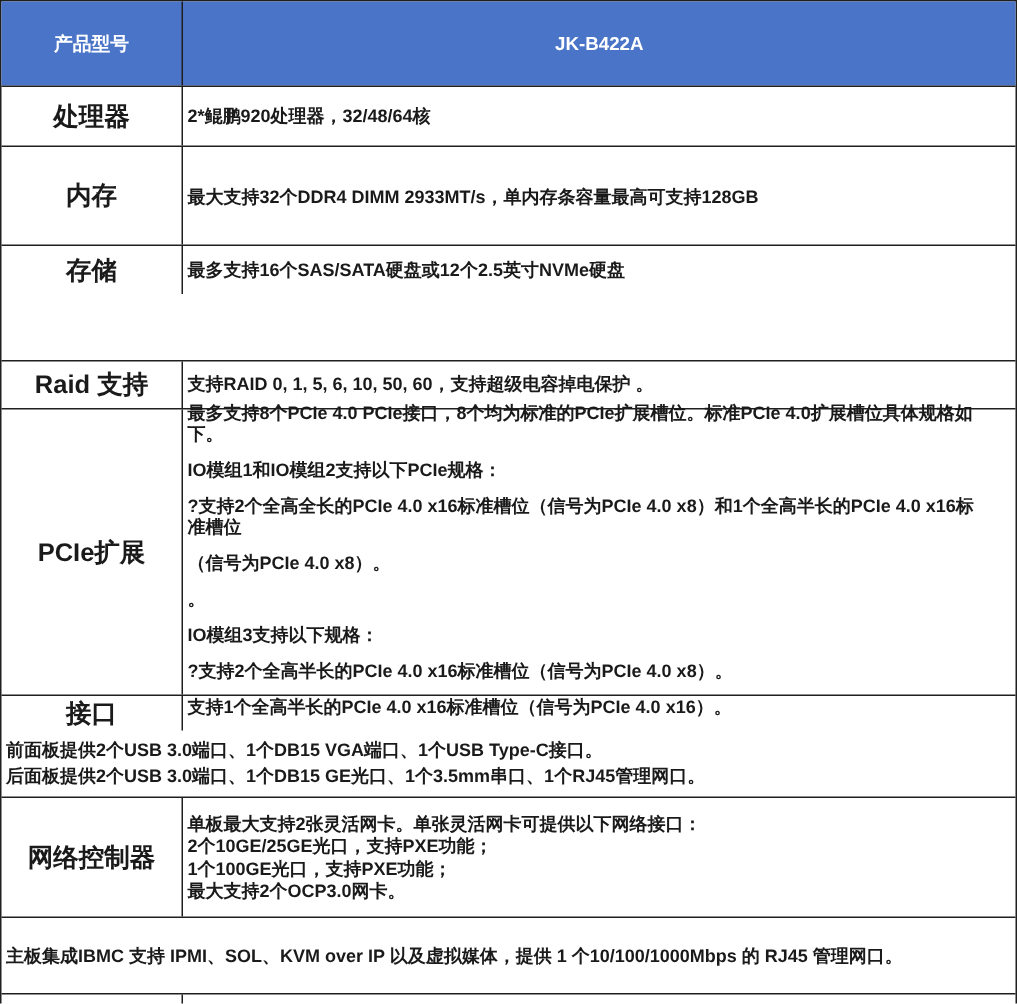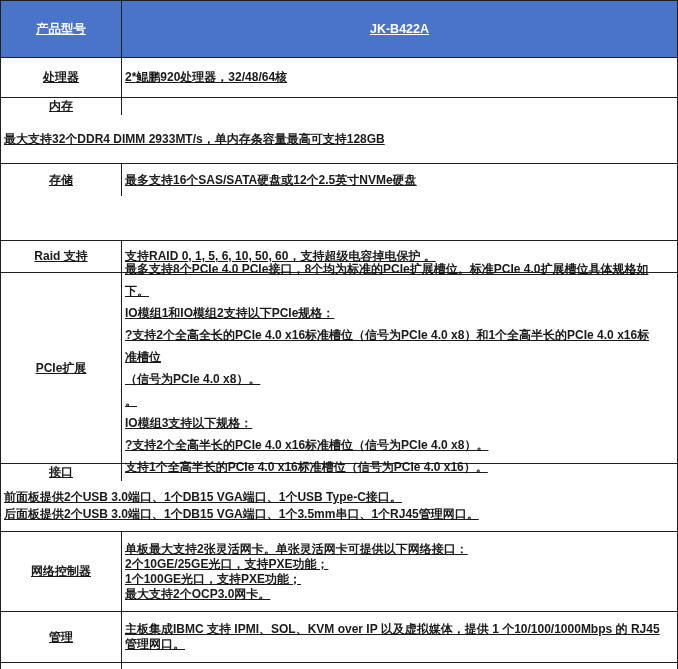--- a/index.html
+++ b/index.html
@@ -20,57 +20,57 @@
     width:678px;
     border:1px solid var(--border);
     background:#FFFFFF;
   }
   .row{
     display:flex;
     border-top:1px solid var(--border);
     width:100%;
   }
   .row:first-child{border-top:none;}
-  .cell{display:flex;flex-direction:column;justify-content:center;text-decoration:underline;}
+  .cell{display:flex;flex-direction:column;justify-content:center;}
   .label-cell{
     width:121px;min-width:121px;
     border-right:1px solid var(--border);
     align-items:center;text-align:center;
-    font-size:12px;font-weight:600;
+    font-size:17px;font-weight:600;
   }
   .content-cell{
     flex:1;
     padding-left:3px;padding-right:17px;
     font-size:12px;font-weight:600;
     align-items:flex-end;
   }
   .line{line-height:15px;width:100%;word-break:break-all;}
   
   .hdr{height:56px;background:var(--header-bg);}
   .hdr .label-cell,.hdr .content-cell{
     color:var(--header-text);
     font-size:12.5px;font-weight:600;
     border-right-color:var(--border);
   }
   .hdr .content-cell{align-items:center;text-align:center;padding:0;}
   
   .r0{height:40px;}
-  .r1{height:66px;flex-direction:column;}
+  .r1{height:66px;}
   .r2{height:33px;}
   .r3{height:32px;margin-top:44px;}
   .r4{height:191px;}
   .r5{height:68px;flex-direction:column;}
   .r6{height:80px;}
   .r7{height:51px;}
   .r8{height:45px;}
   
   .r1 .line{line-height:20px;}
   .r5 .line{line-height:17px;}
   .r6 .line{line-height:15px;}
-  .r4 .line{line-height:22px;}
+  .r4 .line{line-height:14px;margin-top:10px;}
 </style>
 </head>
 <body>
 
 <div class="spec-table">
 
   <div class="row hdr">
     <div class="cell label-cell">产品型号</div>
     <div class="cell content-cell">JK-B422A</div>
   </div>
@@ -114,36 +114,35 @@
       <div class="line">IO模组3支持以下规格：</div>
       <div class="line">?支持2个全高半长的PCIe 4.0 x16标准槽位（信号为PCIe 4.0 x8）。</div>
       <div class="line">支持1个全高半长的PCIe 4.0 x16标准槽位（信号为PCIe 4.0 x16）。</div>
     </div>
   </div>
 
   <div class="row r5">
     <div class="cell label-cell">接口</div>
     <div class="cell content-cell">
       <div class="line">前面板提供2个USB 3.0端口、1个DB15 VGA端口、1个USB Type-C接口。</div>
-      <div class="line">后面板提供2个USB 3.0端口、1个DB15 VGA端口、1个3.5mm串口、1个RJ45管理网口。</div>
+      <div class="line">后面板提供2个USB 3.0端口、1个DB15 GE光口、1个3.5mm串口、1个RJ45管理网口。</div>
     </div>
   </div>
 
   <div class="row r6">
     <div class="cell label-cell">网络控制器</div>
     <div class="cell content-cell">
       <div class="line">单板最大支持2张灵活网卡。单张灵活网卡可提供以下网络接口：</div>
       <div class="line">2个10GE/25GE光口，支持PXE功能；</div>
       <div class="line">1个100GE光口，支持PXE功能；</div>
       <div class="line">最大支持2个OCP3.0网卡。</div>
     </div>
   </div>
 
   <div class="row r7">
-    <div class="cell label-cell">管理</div>
     <div class="cell content-cell">
       <div class="line">主板集成IBMC 支持 IPMI、SOL、KVM over IP 以及虚拟媒体，提供 1 个10/100/1000Mbps 的 RJ45 管理网口。</div>
     </div>
   </div>
 
   <div class="row r8">
     <div class="cell label-cell">电源</div>
   </div>
 
 </div>

